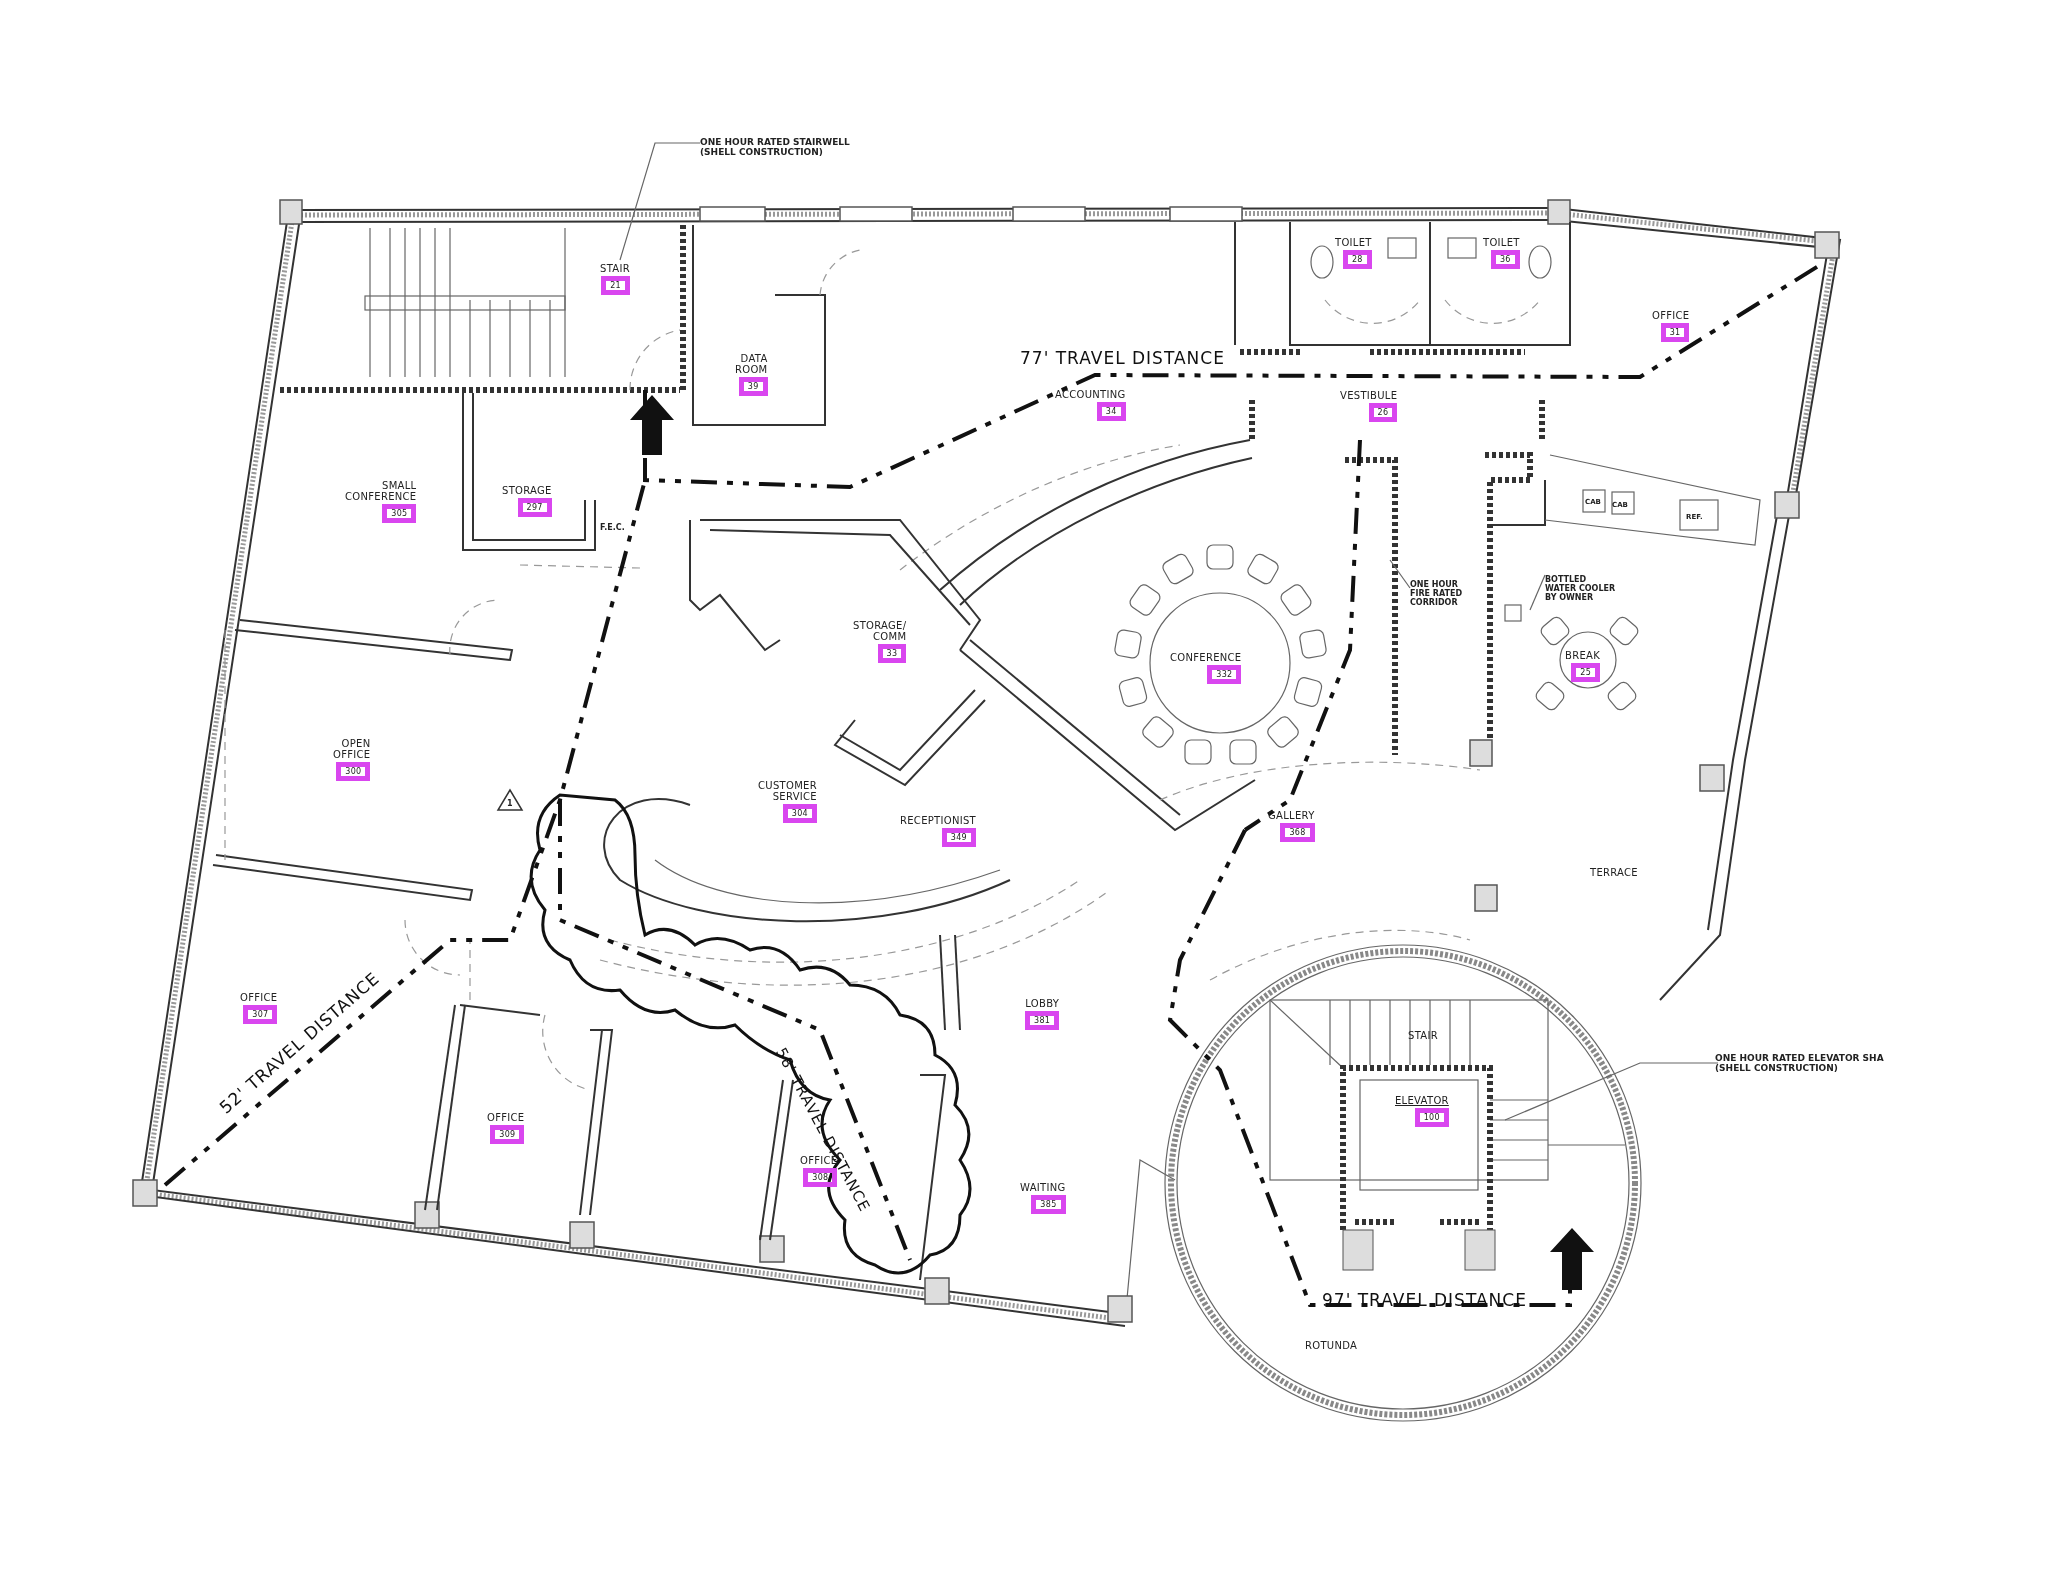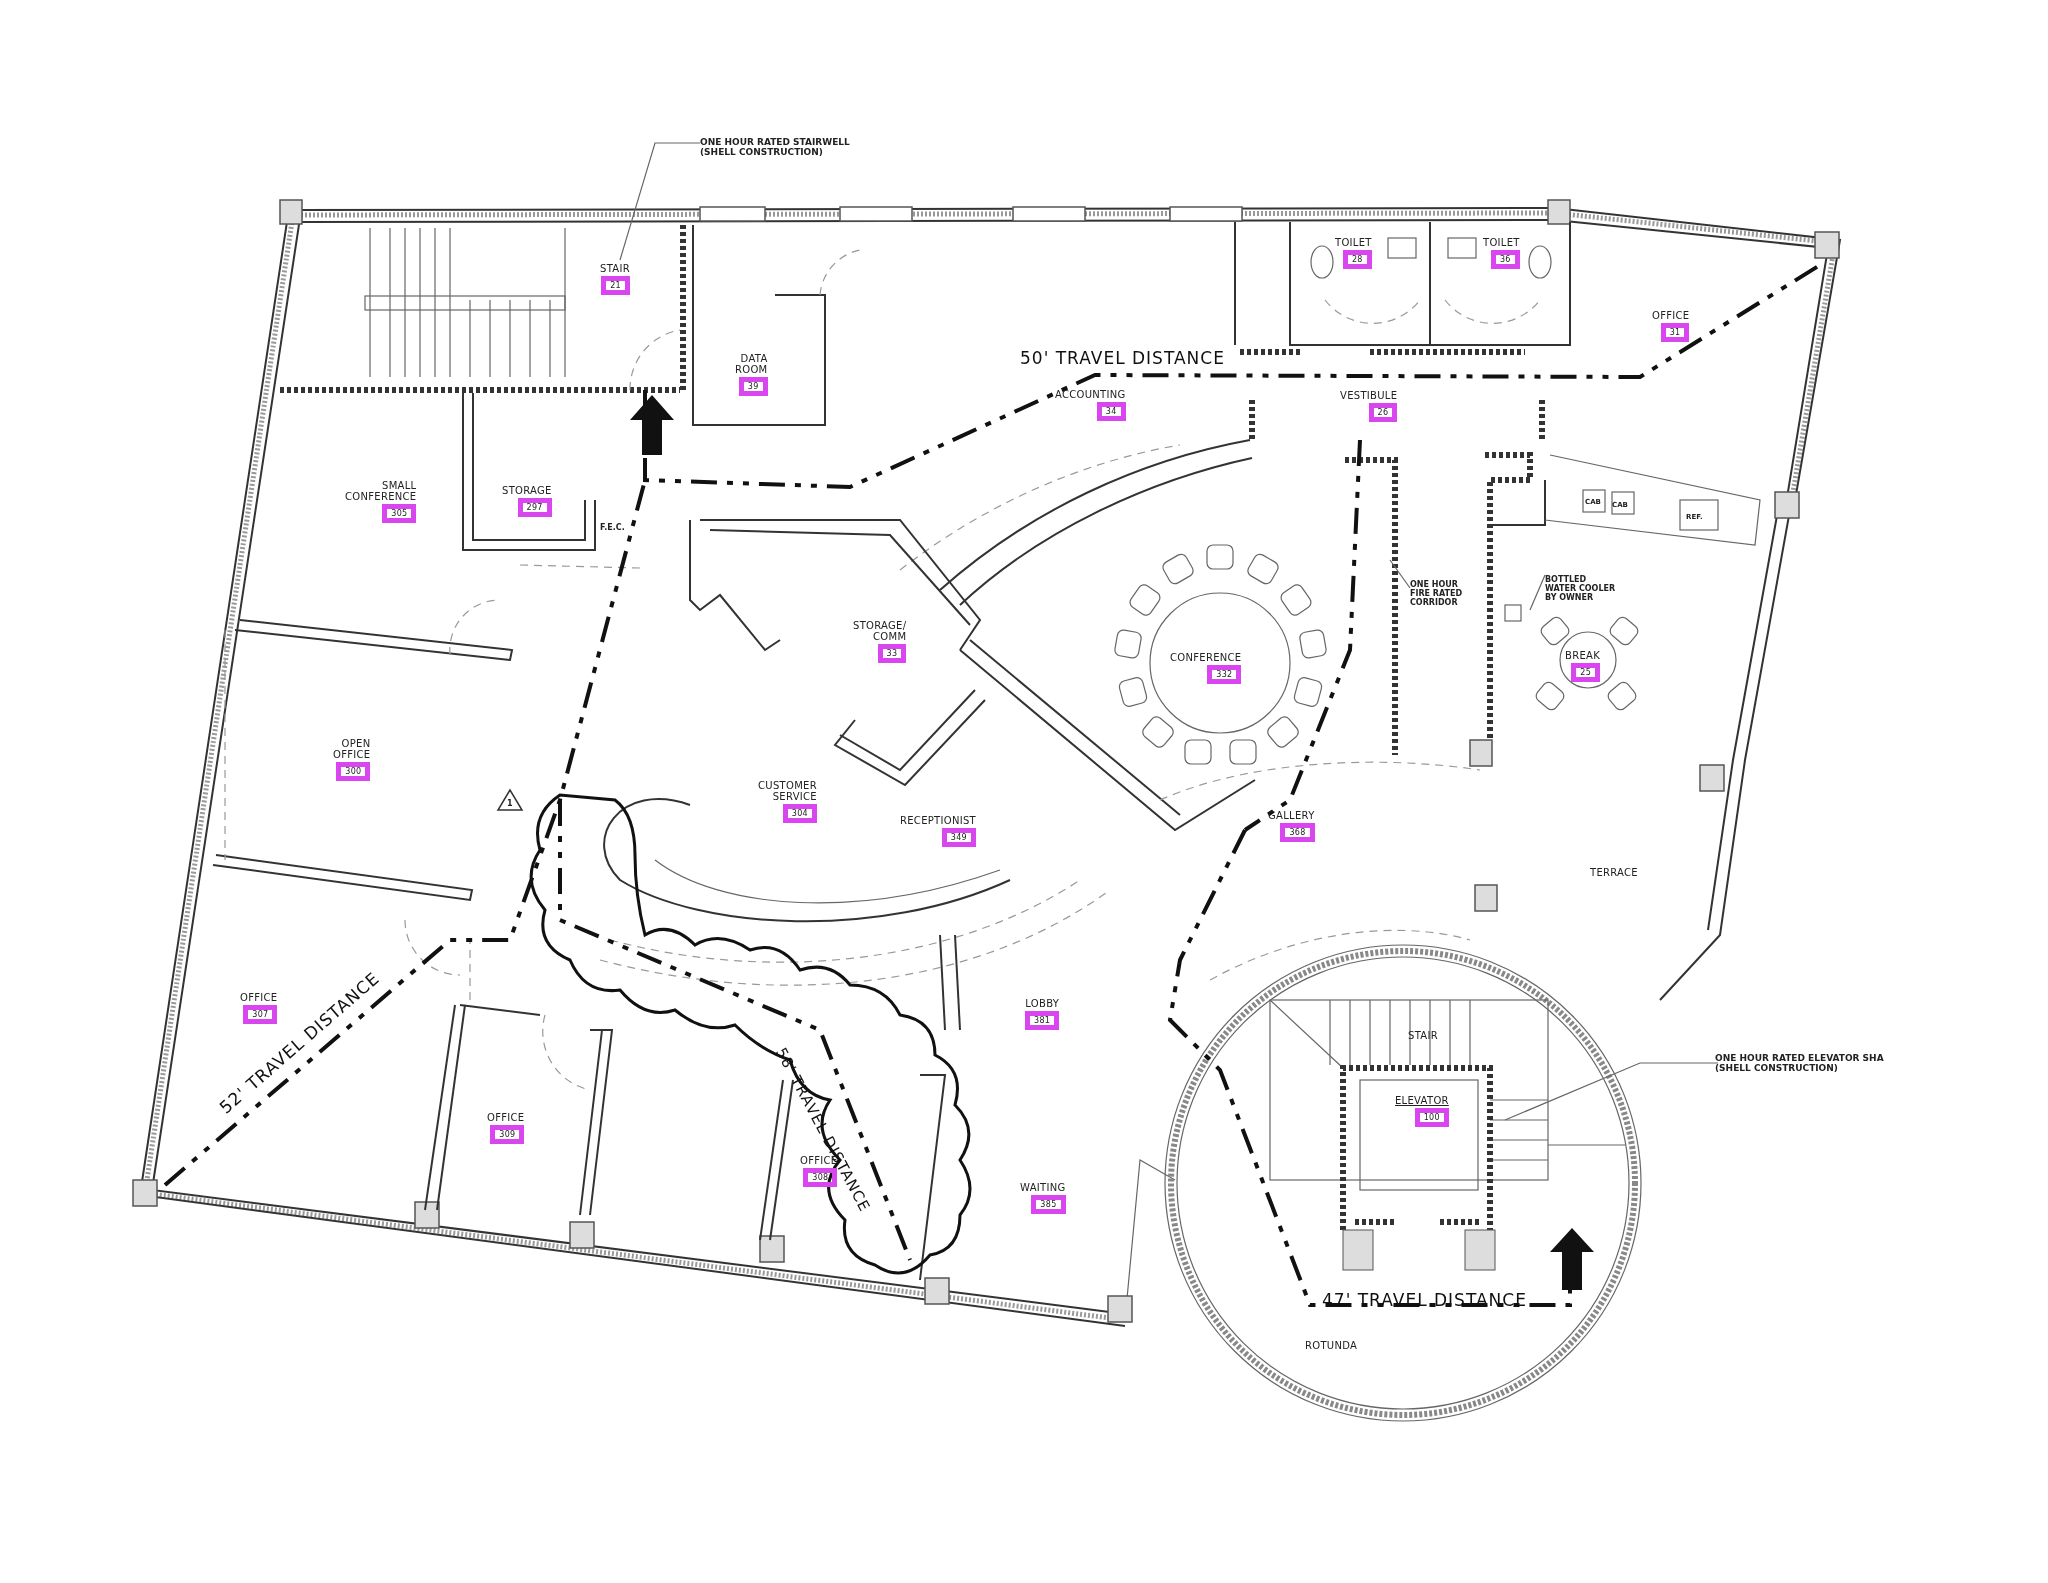--- a/index.html
+++ b/index.html
@@ -252,24 +252,24 @@
 CORRIDOR</div>
 <div class="note" style="left:1545px;top:575px;font-size:8px;line-height:9px;">BOTTLED
 WATER COOLER
 BY OWNER</div>
 <div class="note" style="left:600px;top:523px;font-size:8px;">F.E.C.</div>
 <div class="note" style="left:1585px;top:497px;font-size:7px;">CAB</div>
 <div class="note" style="left:1612px;top:500px;font-size:7px;">CAB</div>
 <div class="note" style="left:1686px;top:512px;font-size:7px;">REF.</div>
 <div class="note" style="left:507px;top:799px;font-size:8px;">1</div>
 
-<div class="travel" style="left:1020px;top:348px;">50' TRAVEL DISTANCE</div>
+<div class="travel" style="left:1020px;top:348px;">77' TRAVEL DISTANCE</div>
 <div class="travel" style="left:222px;top:1100px;transform:rotate(-41deg);">52' TRAVEL DISTANCE</div>
 <div class="travel" style="left:780px;top:1040px;transform:rotate(62deg);font-size:15px;">58' TRAVEL DISTANCE</div>
-<div class="travel" style="left:1322px;top:1290px;">47' TRAVEL DISTANCE</div>
+<div class="travel" style="left:1322px;top:1290px;">97' TRAVEL DISTANCE</div>
 
 <div class="lbl" style="left:600px;top:263px;"><span>STAIR</span><br><span class="num">21</span></div>
 <div class="lbl" style="left:735px;top:353px;"><span>DATA
 ROOM</span><br><span class="num">39</span></div>
 <div class="lbl" style="left:1335px;top:237px;"><span>TOILET</span><br><span class="num">28</span></div>
 <div class="lbl" style="left:1483px;top:237px;"><span>TOILET</span><br><span class="num">36</span></div>
 <div class="lbl" style="left:1652px;top:310px;"><span>OFFICE</span><br><span class="num">31</span></div>
 <div class="lbl" style="left:1055px;top:389px;"><span>ACCOUNTING</span><br><span class="num">34</span></div>
 <div class="lbl" style="left:1340px;top:390px;"><span>VESTIBULE</span><br><span class="num">26</span></div>
 <div class="lbl" style="left:345px;top:480px;"><span>SMALL

